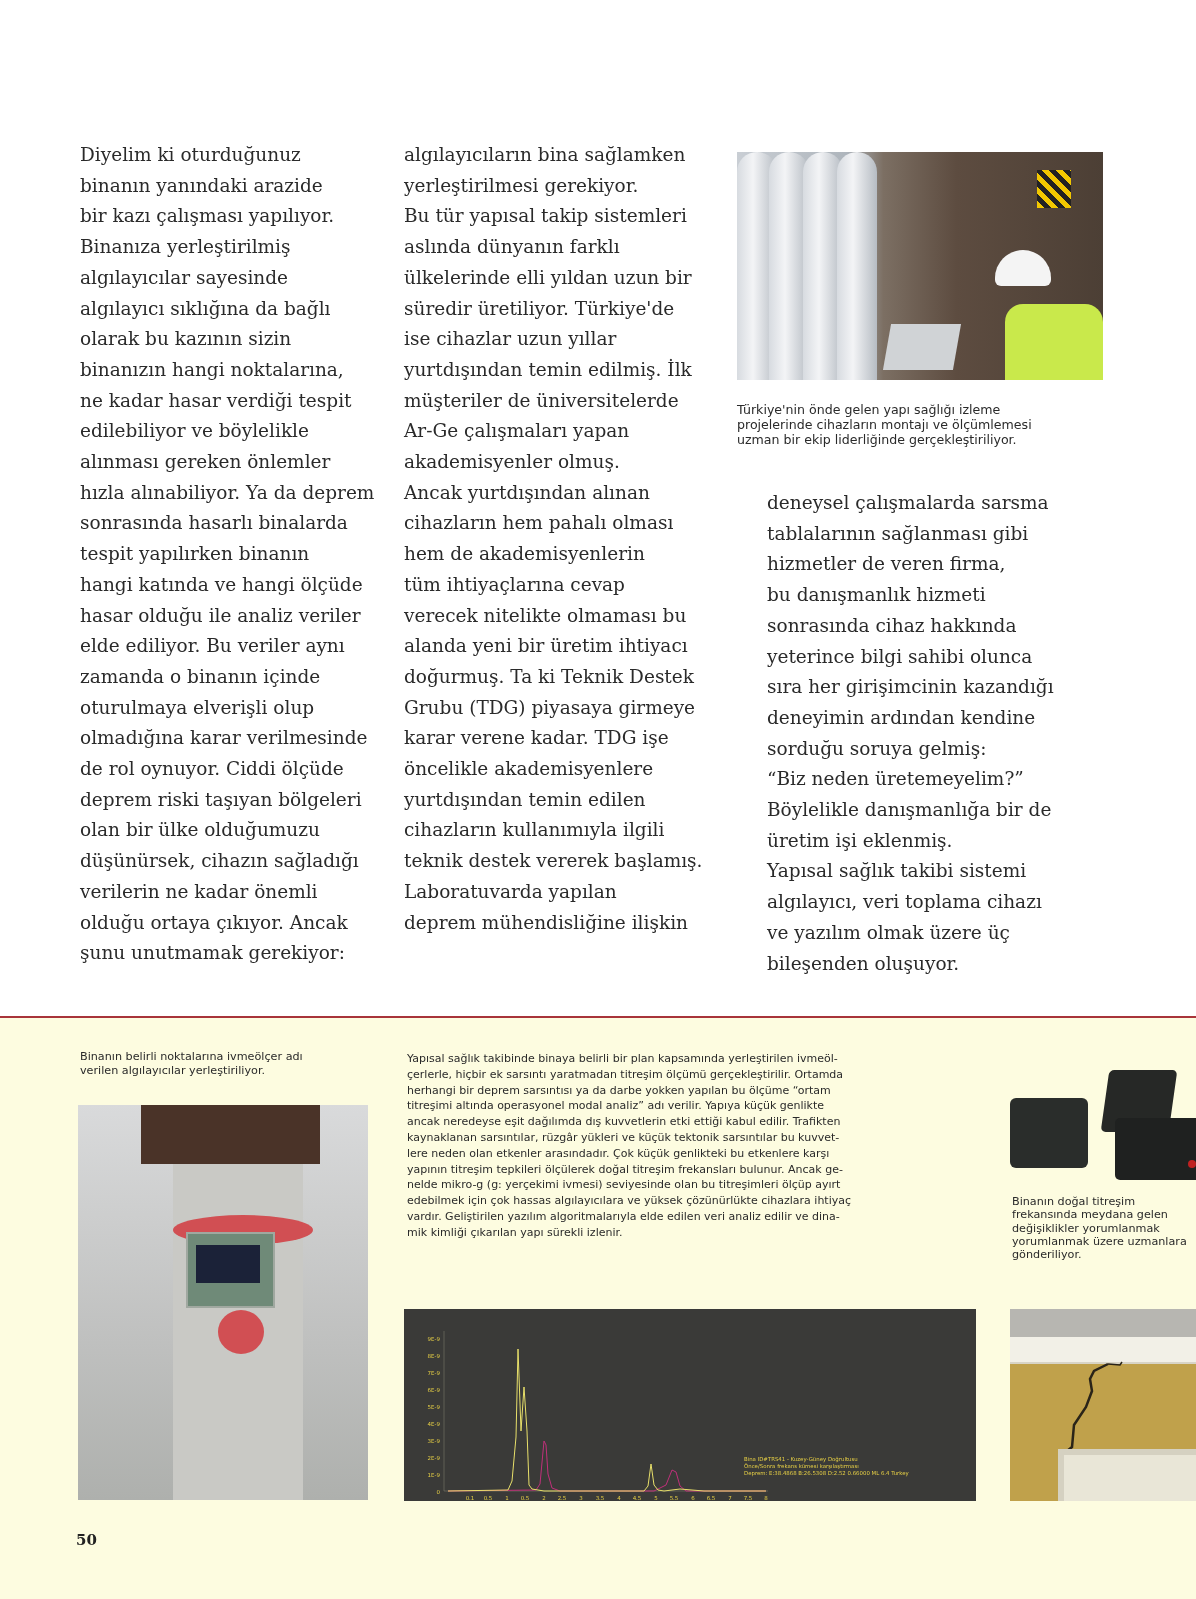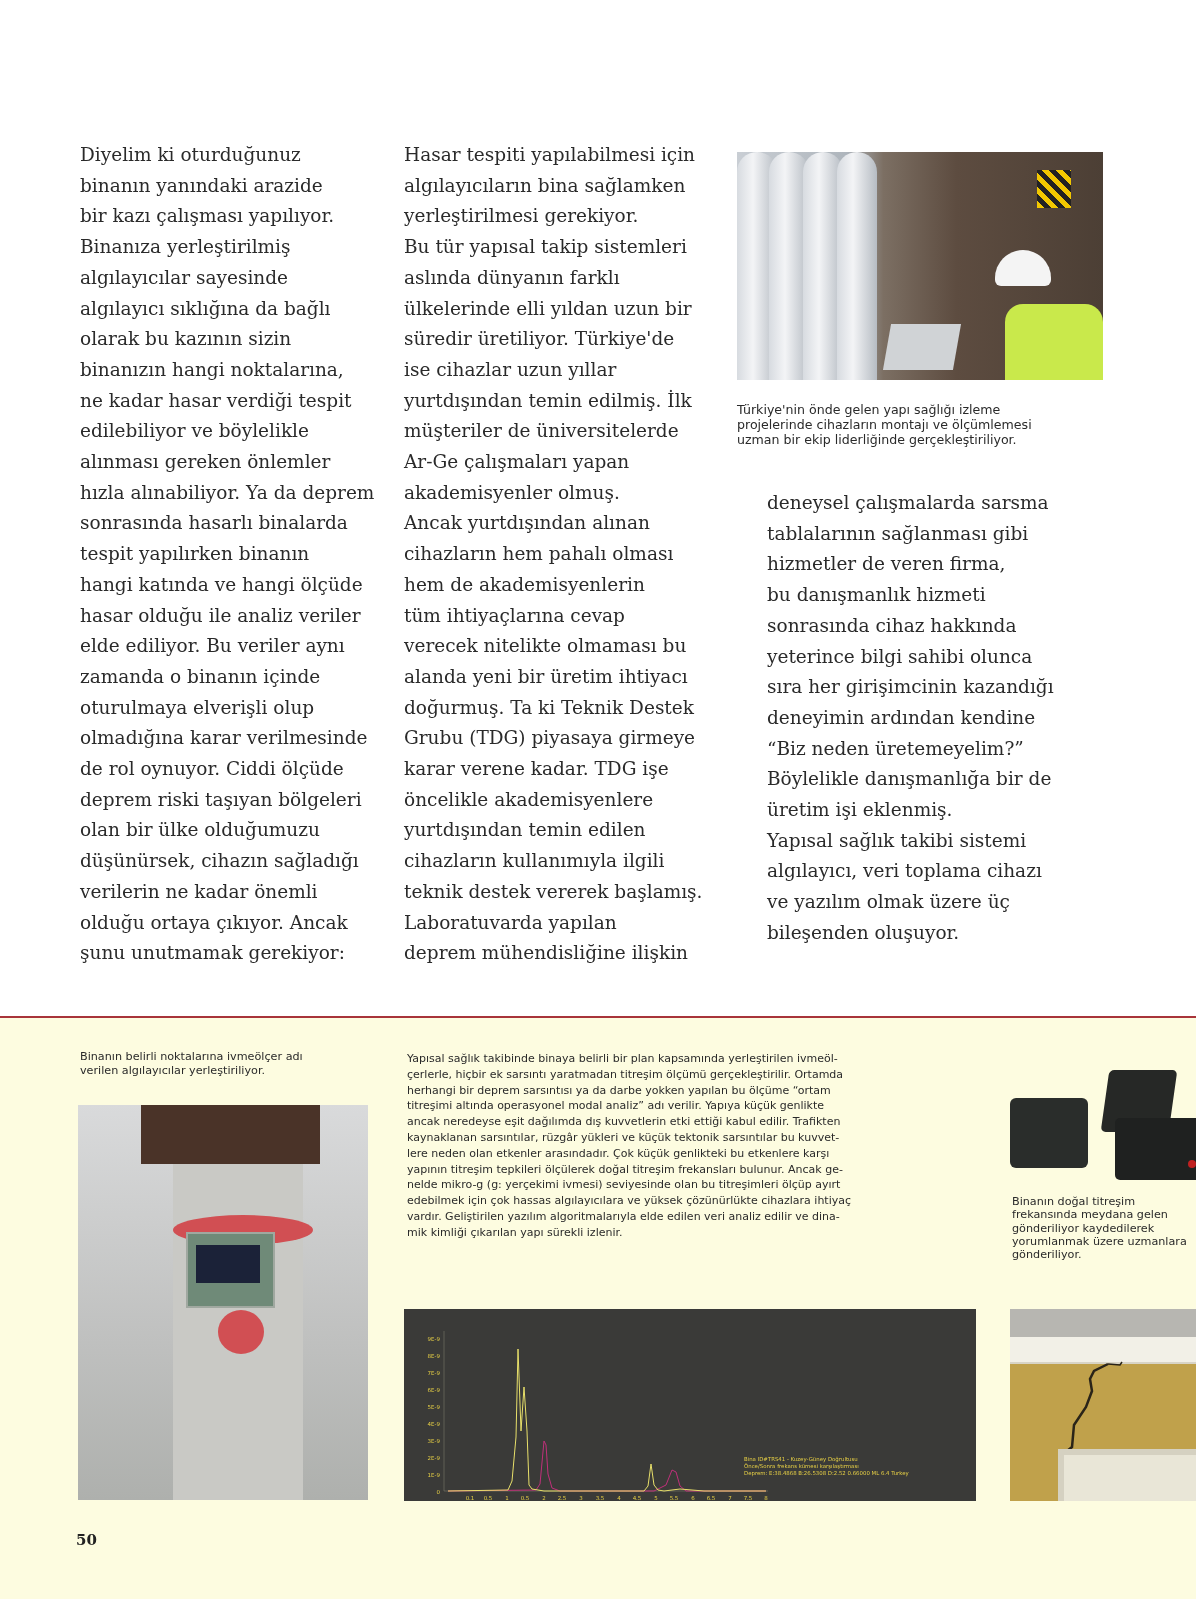--- a/index.html
+++ b/index.html
@@ -88,21 +88,20 @@
       <p>de rol oynuyor. Ciddi ölçüde</p>
       <p>deprem riski taşıyan bölgeleri</p>
       <p>olan bir ülke olduğumuzu</p>
       <p>düşünürsek, cihazın sağladığı</p>
       <p>verilerin ne kadar önemli</p>
       <p>olduğu ortaya çıkıyor. Ancak</p>
       <p>şunu unutmamak gerekiyor:</p>
     </div>
 
     <div class="col col2">
-      <p>Hasar tespiti yapılabilmesi için</p>
       <p>algılayıcıların bina sağlamken</p>
       <p>yerleştirilmesi gerekiyor.</p>
       <p>Bu tür yapısal takip sistemleri</p>
       <p>aslında dünyanın farklı</p>
       <p>ülkelerinde elli yıldan uzun bir</p>
       <p>süredir üretiliyor. Türkiye'de</p>
       <p>ise cihazlar uzun yıllar</p>
       <p>yurtdışından temin edilmiş. İlk</p>
       <p>müşteriler de üniversitelerde</p>
       <p>Ar-Ge çalışmaları yapan</p>
@@ -143,20 +142,21 @@
 
     <div class="col col3">
       <p>deneysel çalışmalarda sarsma</p>
       <p>tablalarının sağlanması gibi</p>
       <p>hizmetler de veren firma,</p>
       <p>bu danışmanlık hizmeti</p>
       <p>sonrasında cihaz hakkında</p>
       <p>yeterince bilgi sahibi olunca</p>
       <p>sıra her girişimcinin kazandığı</p>
       <p>deneyimin ardından kendine</p>
+      <p>sorduğu soruya gelmiş:</p>
       <p>“Biz neden üretemeyelim?”</p>
       <p>Böylelikle danışmanlığa bir de</p>
       <p>üretim işi eklenmiş.</p>
       <p>Yapısal sağlık takibi sistemi</p>
       <p>algılayıcı, veri toplama cihazı</p>
       <p>ve yazılım olmak üzere üç</p>
       <p>bileşenden oluşuyor.</p>
     </div>
   </div>
 
@@ -239,21 +239,21 @@
   <div class="device-img">
     <div class="case-closed"></div>
     <div class="case-open-lid"></div>
     <div class="case-open-body"></div>
     <div class="case-knob"></div>
   </div>
 
   <div class="caption caption-device">
     <p>Binanın doğal titreşim</p>
     <p>frekansında meydana gelen</p>
-    <p>gönderiliyor kaydedilerek</p>
+    <p>değişiklikler yorumlanmak</p>
     <p>yorumlanmak üzere uzmanlara</p>
     <p>gönderiliyor.</p>
   </div>
 
   <div class="photo photo-crack">
     <div class="crack-ceiling"></div>
     <div class="crack-cornice"></div>
     <svg width="186" height="192" style="position:absolute;left:0;top:0;">
       <polyline fill="none" stroke="#2a2418" stroke-width="2.5" points="98,55 84,62 80,70 82,82 76,98 64,116 62,138 52,146"></polyline>
       <polyline fill="none" stroke="#2a2418" stroke-width="1.5" points="98,55 110,56 112,53"></polyline>

